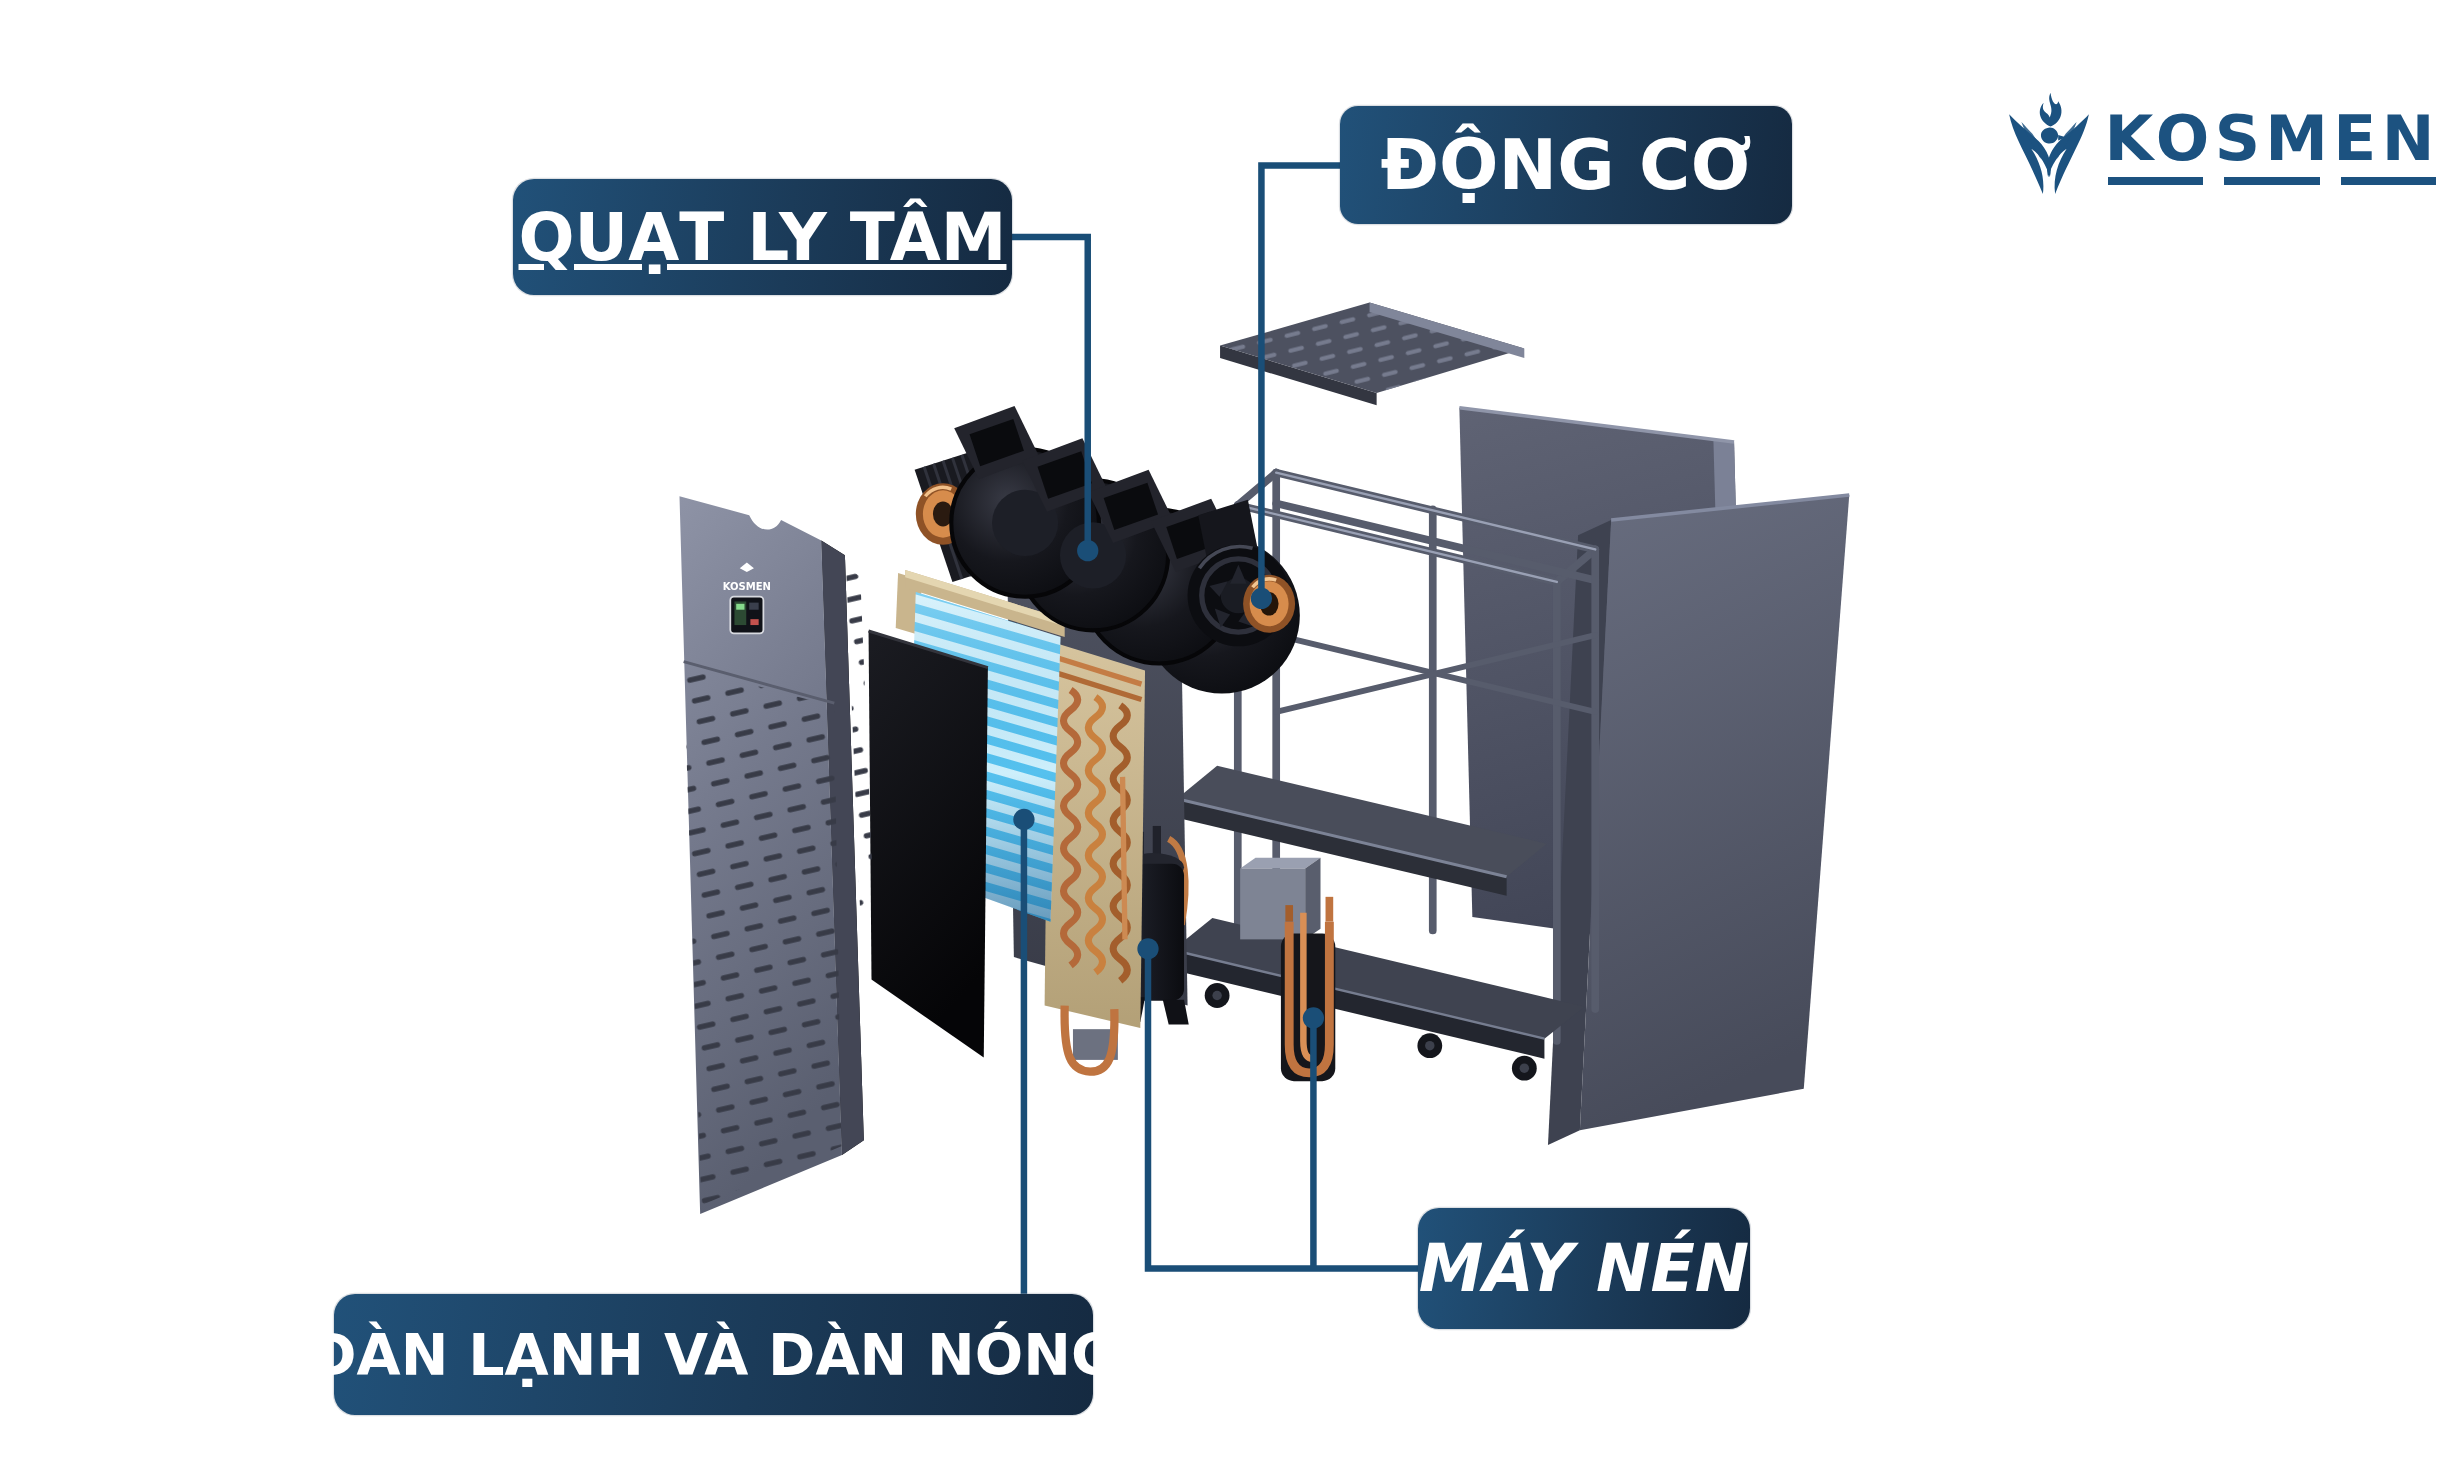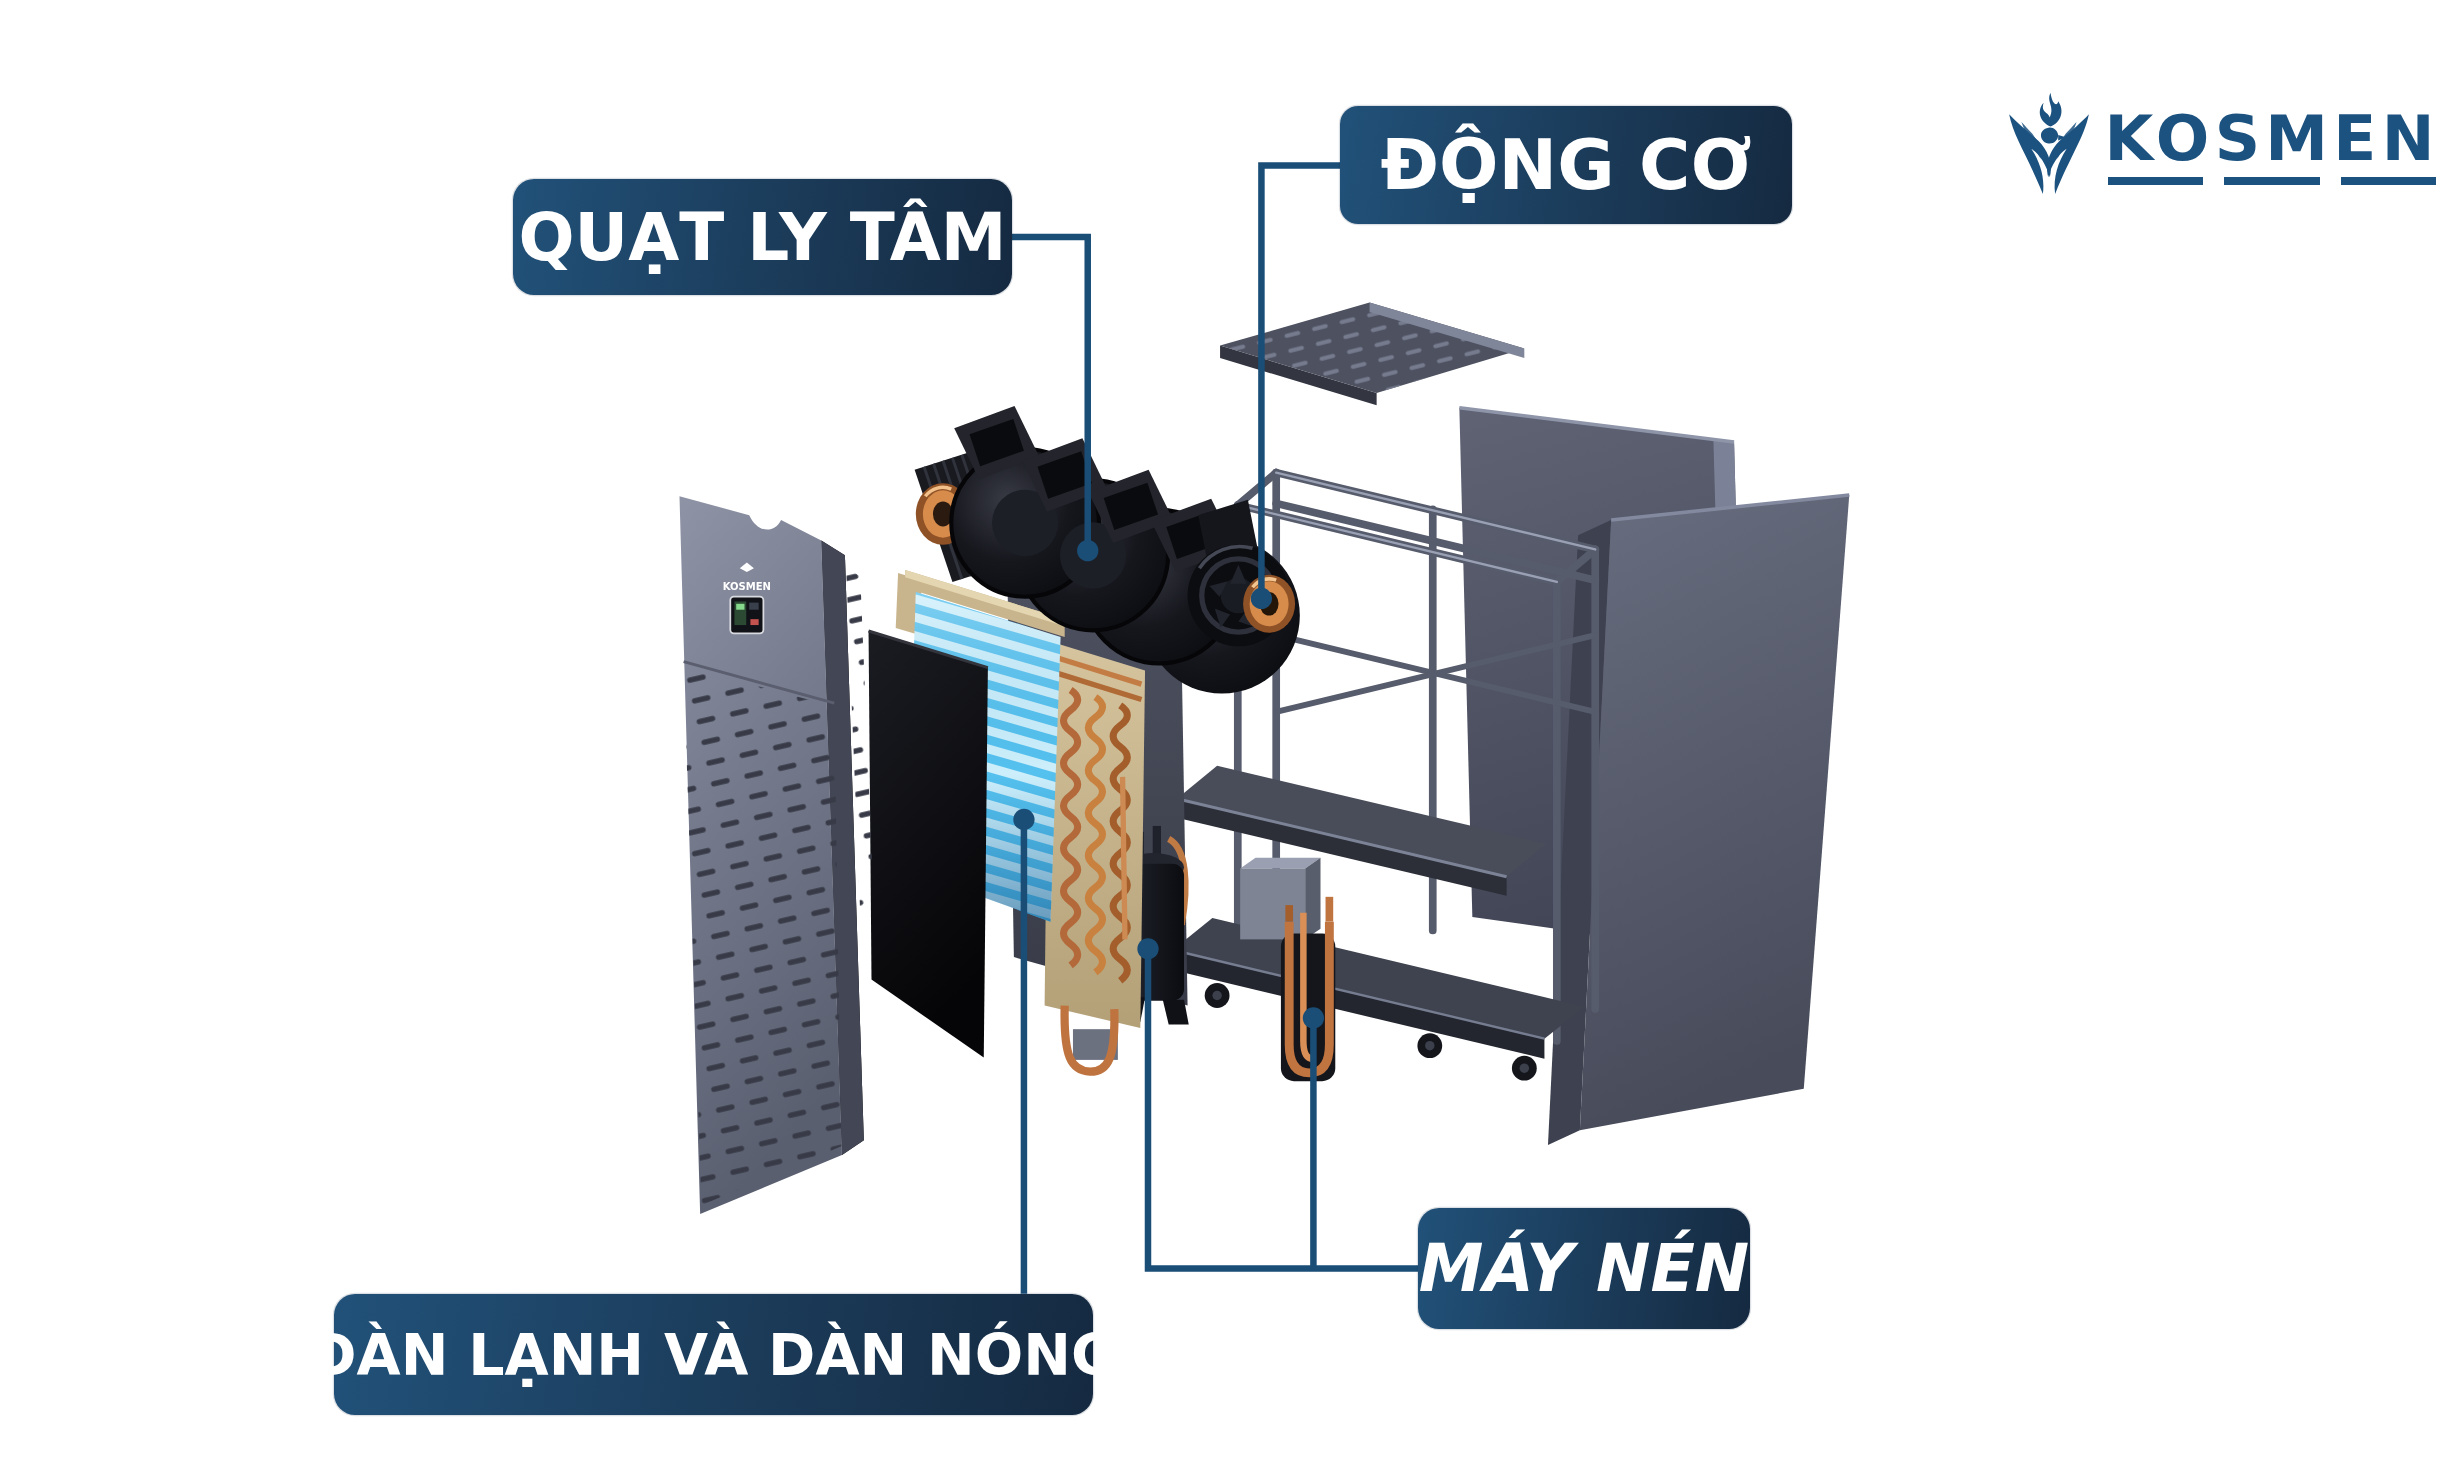--- a/index.html
+++ b/index.html
@@ -3,21 +3,21 @@
 <meta charset="utf-8">
 <style>
   html,body{margin:0;padding:0;width:2462px;height:1477px;background:#ffffff;overflow:hidden;
             font-family:"DejaVu Sans","Liberation Sans",sans-serif;position:relative;}
   .stage{position:absolute;left:0;top:0;width:2462px;height:1477px;}
   svg.scene{position:absolute;left:0;top:0;}
   .callout{position:absolute;display:flex;align-items:center;justify-content:center;
            color:#fff;font-weight:700;border-radius:21px;text-align:center;white-space:nowrap;
            background:linear-gradient(97deg,#215179 0%,#1b3b59 55%,#152a41 100%);
            box-shadow:0 0 0 1.2px rgba(21,42,65,.15);}
-  .callout.fan   {left:513px; top:179px;  width:499px;  height:116px; font-size:66px;}
+  .callout.fan   {left:513px; top:179px;  width:499px;  height:116px; font-size:66px;text-decoration:underline;}
   .callout.motor {left:1340px;top:106px;  width:452px;  height:118px; font-size:70px;border-radius:18px;}
   .callout.coils {left:334px; top:1294px; width:759px; height:121px; font-size:57px;}
   .callout.comp  {left:1418px;top:1208px; width:332px;  height:121px; font-size:65px;font-style:italic;}
   .brand{position:absolute;left:2003px;top:87px;display:flex;align-items:flex-start;gap:9.5px;}
   .brand-icon{width:92px;height:116px;flex:0 0 auto;}
   .brand-textwrap{display:flex;flex-direction:column;margin-top:20px;}
   .brand-text{font-size:63px;font-weight:700;color:#1c5280;letter-spacing:5.3px;line-height:1;}
   .brand-bars{display:flex;gap:21px;margin-top:7px;padding:0 3.5px;}
   .brand-bars .bar{height:7.7px;background:#1c5280;flex:1;}
 </style>

